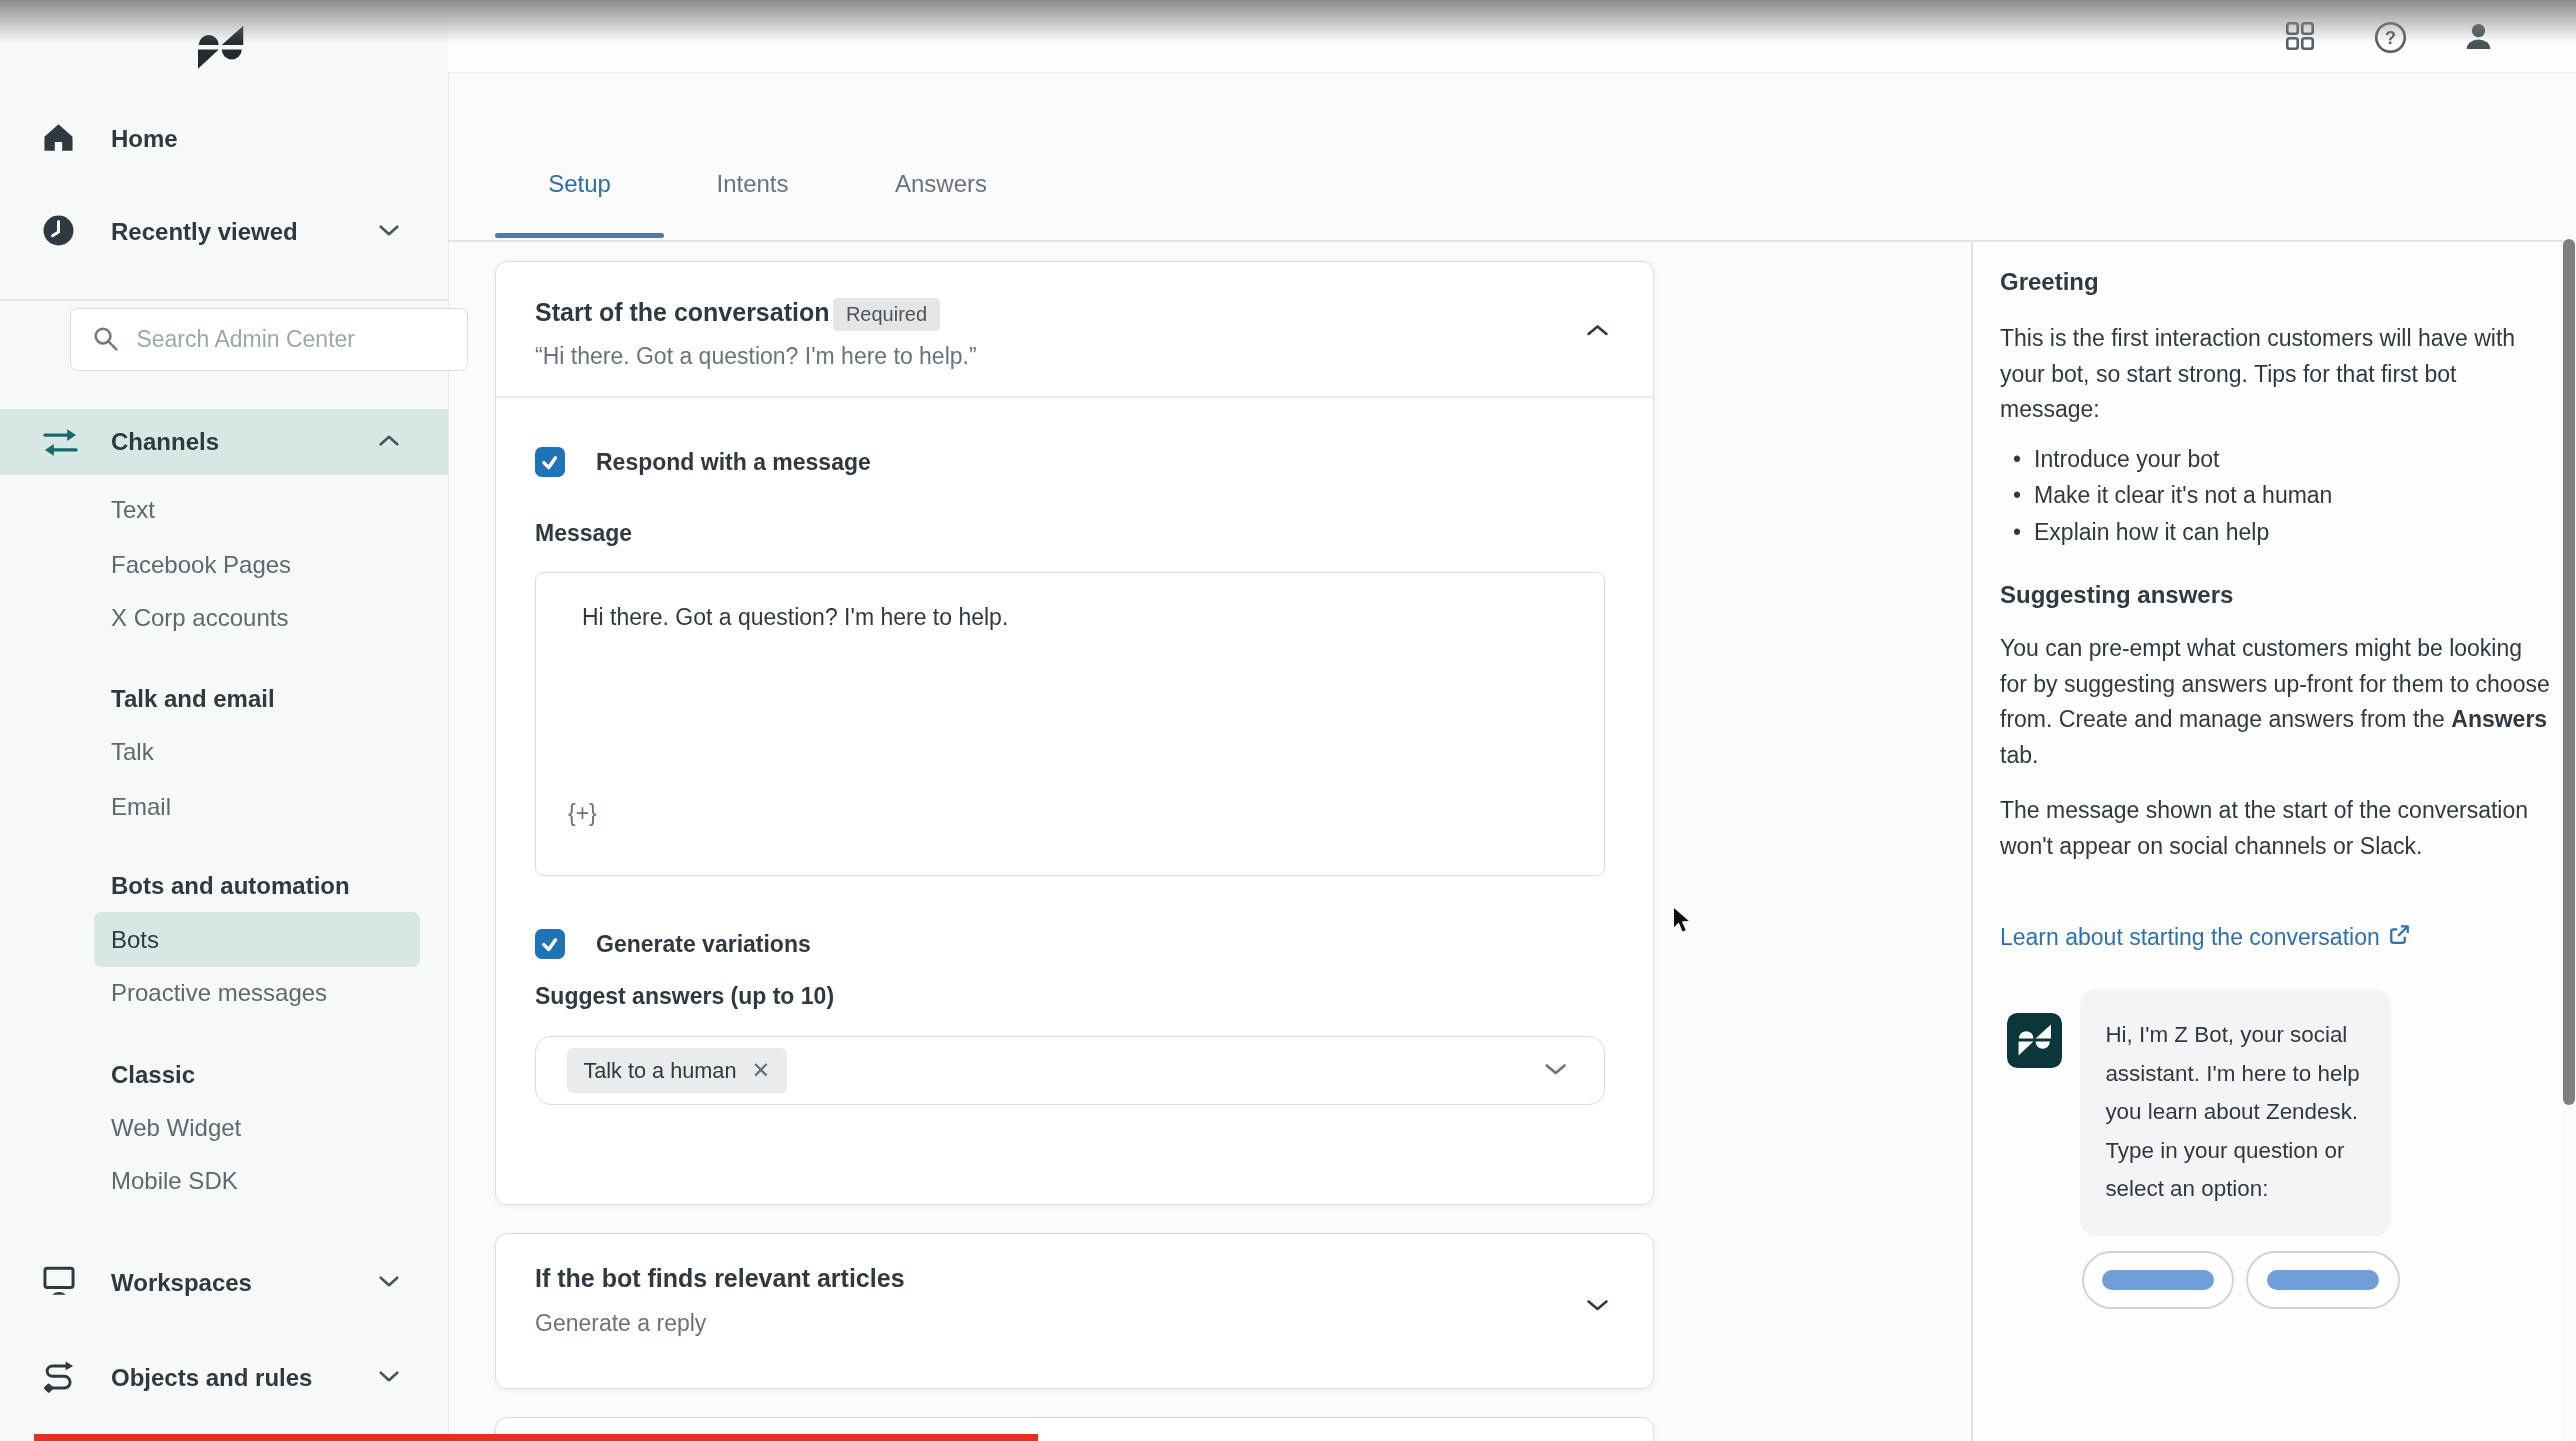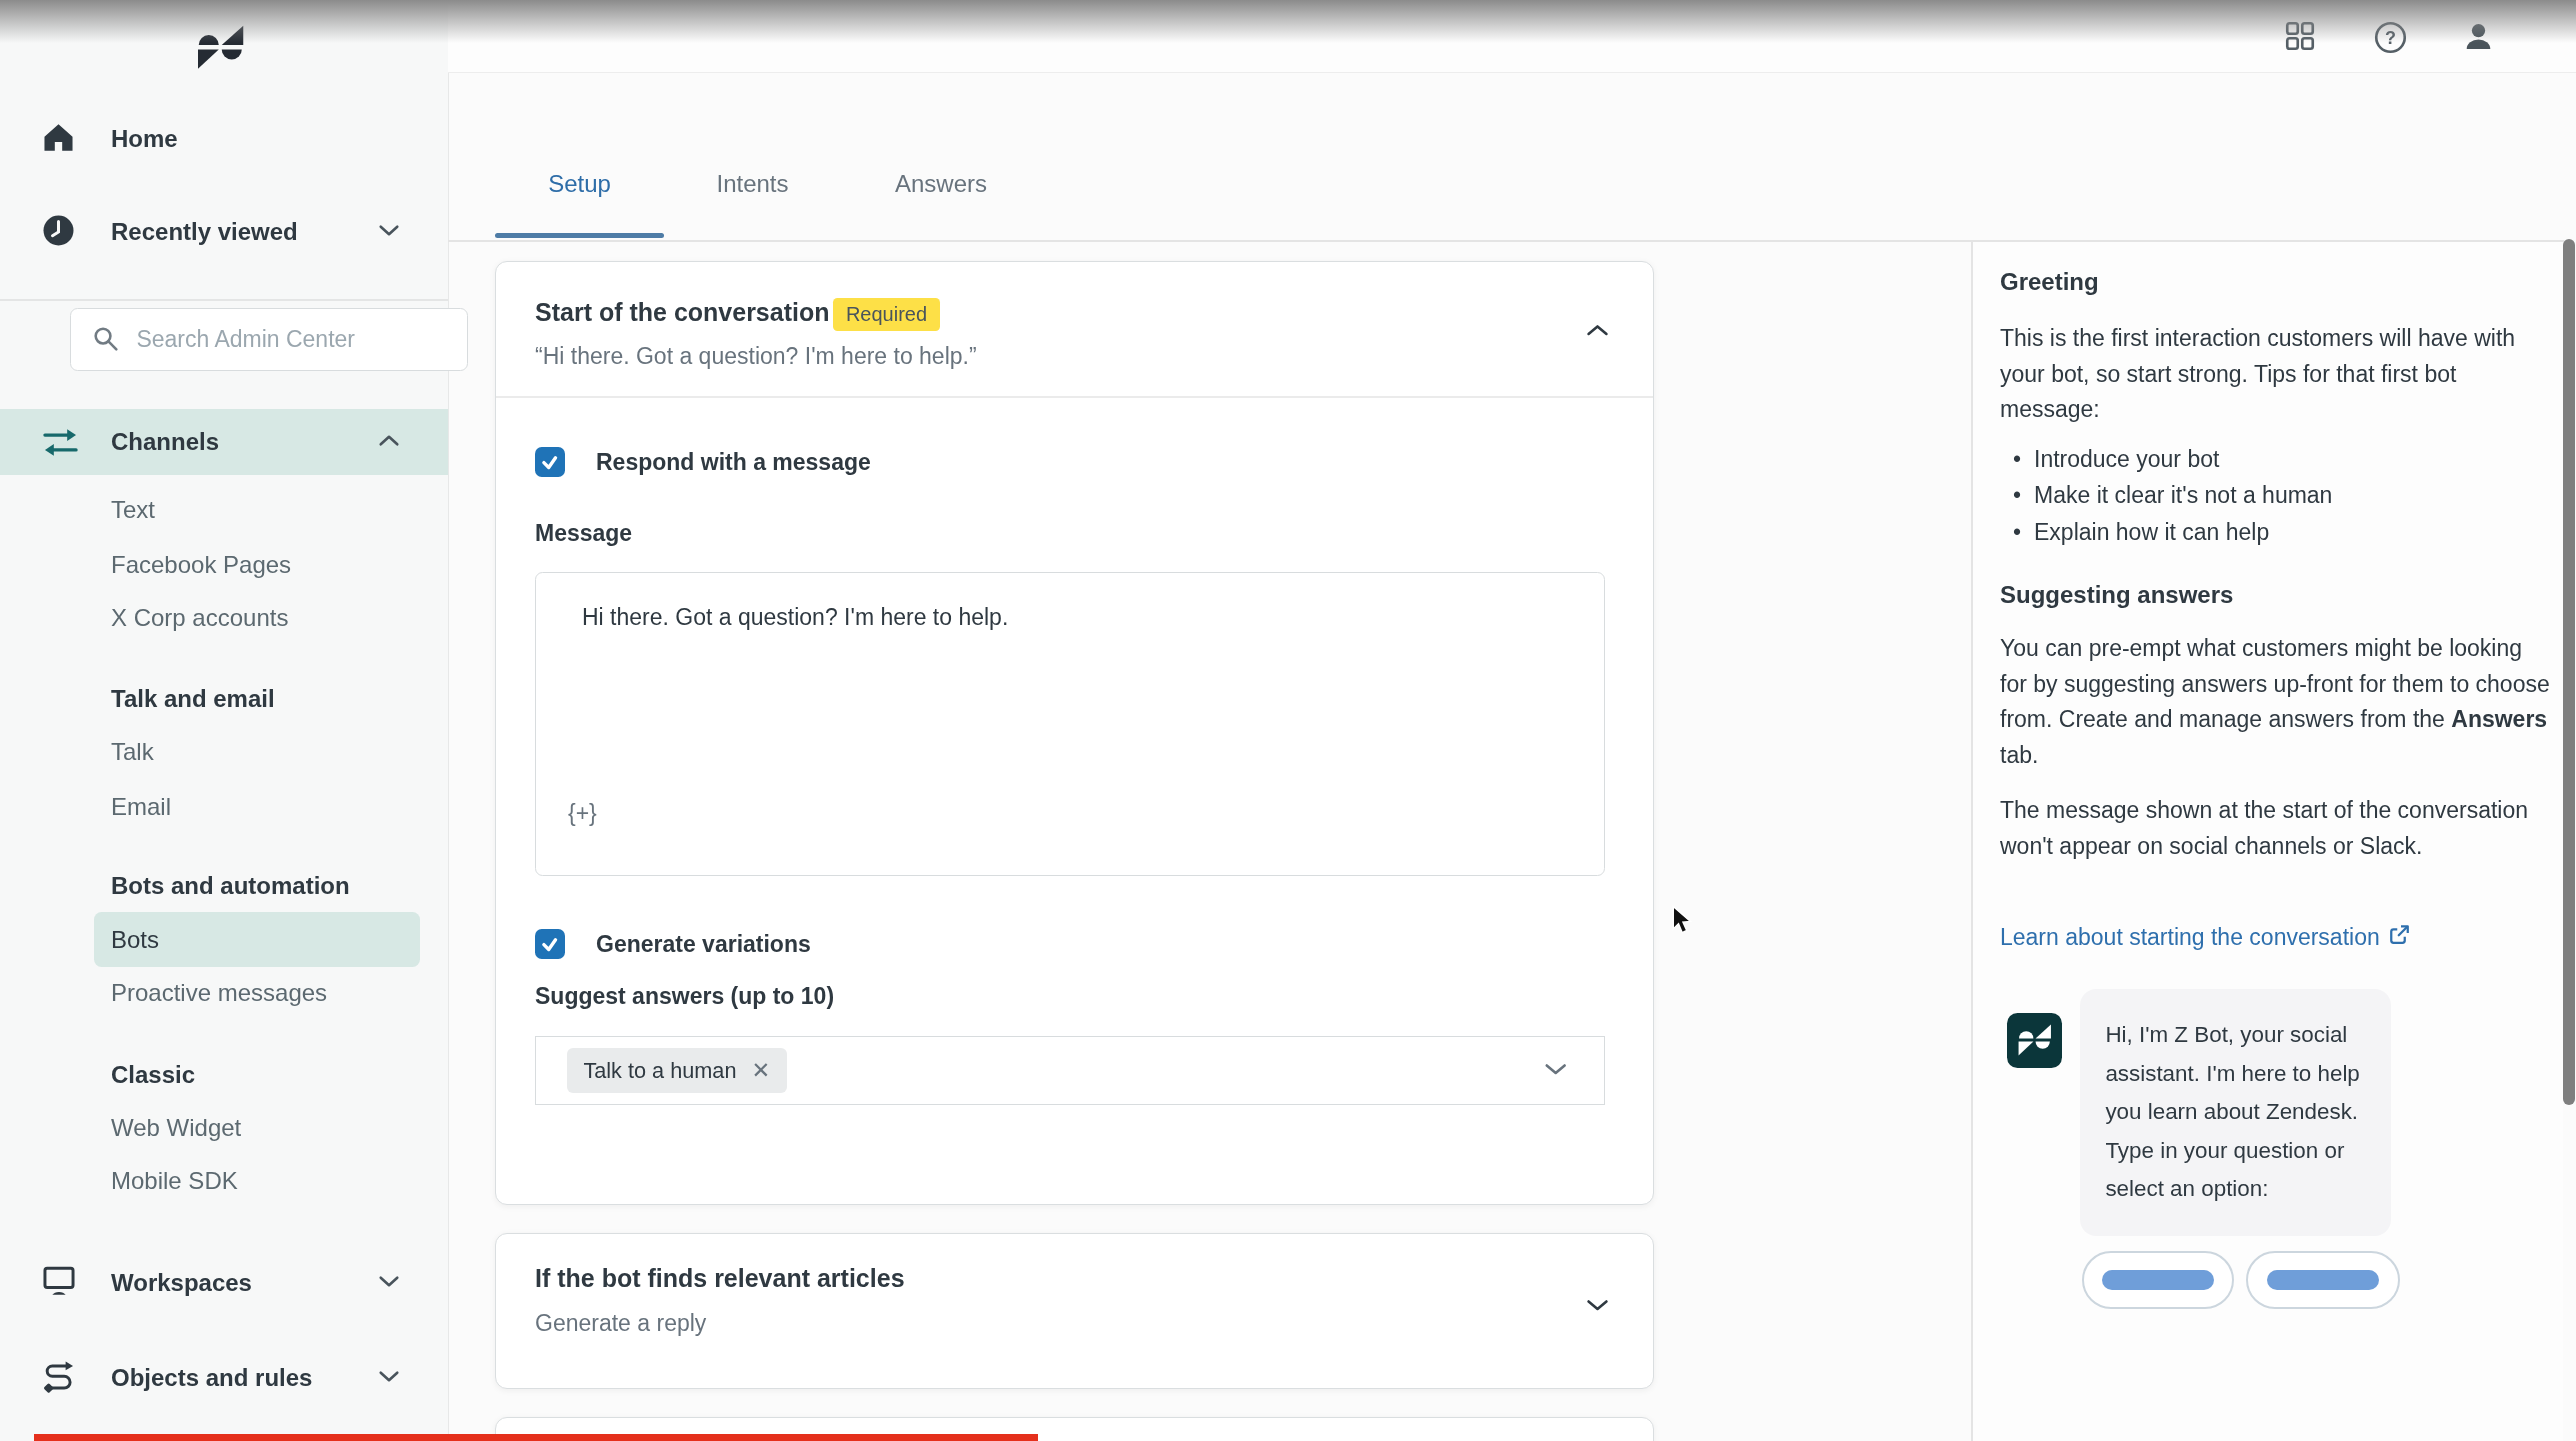--- a/index.html
+++ b/index.html
@@ -29,30 +29,30 @@
   
   .tab{position:absolute;top:170px;font-size:24px;text-align:center;color:#68737d;cursor:pointer;}
   .tab.active{color:#2e6da8;}
   .tab-underline{position:absolute;left:495px;top:233px;width:169px;height:5.2px;background:#4e7ca6;border-radius:3px;}
   .tabs-border{position:absolute;left:448px;top:240px;width:2116px;height:1.5px;background:#e4e4e4;}
   
   .card{position:absolute;left:495px;width:1157px;background:#fff;border:1.5px solid #dadee0;
         border-radius:12px;box-shadow:0 1.5px 6px rgba(0,0,0,.05);}
   .card-title{font-size:25px;font-weight:bold;color:#2f3941;}
   .card-sub{font-size:23px;color:#68737d;}
-  .badge{display:inline-block;background:#fde047;border-radius:4.5px;padding:5.2px 13.4px;font-size:20px;color:#49545c;}
+  .badge{display:inline-block;background:#e5e5e5;border-radius:4.5px;padding:5.2px 13.4px;font-size:20px;color:#49545c;}
   .checkbox{width:30px;height:30px;background:#1f73b7;border-radius:6.7px;display:flex;align-items:center;justify-content:center;flex:none;}
   .cb-label{margin-left:31px;font-size:23px;font-weight:bold;color:#2f3941;}
   .field-label{font-size:23px;font-weight:bold;color:#2f3941;}
   textarea.msg{position:absolute;left:39px;top:310px;width:1070px;height:304px;box-sizing:border-box;
       border:1.5px solid #d8dcde;border-radius:7.5px;padding:28px 46px;font-family:inherit;font-size:23px;
       line-height:1.4;color:#2f3941;resize:none;outline:none;background:#fff;}
   .var-token{position:absolute;left:72px;top:538px;font-size:23px;color:#68737d;}
   .select{position:absolute;left:39px;top:774px;width:1070px;height:69px;box-sizing:border-box;
-      border:1.5px solid #d8dcde;border-radius:0;background:#fff;display:flex;align-items:center;cursor:pointer;}
+      border:1.5px solid #d8dcde;border-radius:16px;background:#fff;display:flex;align-items:center;cursor:pointer;}
   .tag{display:flex;align-items:center;margin-left:31px;background:#e9ebec;border-radius:6px;
       padding:9px 16.4px;font-size:21.7px;color:#2f3941;gap:15px;}
   .tag .x{color:#68737d;font-size:22.4px;cursor:pointer;}
   
   .vdivider{position:absolute;left:1971px;top:240px;width:1.5px;height:1201px;background:#e4e4e4;}
   .hp{position:absolute;left:2000px;width:554px;font-size:23px;color:#2f3941;line-height:1.55;}
   .hp-h{font-weight:bold;font-size:24px;}
   .hp-link{color:#2e6fad;display:flex;align-items:center;gap:9px;cursor:pointer;}
   .bullet-row{display:flex;align-items:flex-start;line-height:1.58;}
   .bullet-dot{width:34px;flex:none;text-align:center;}

